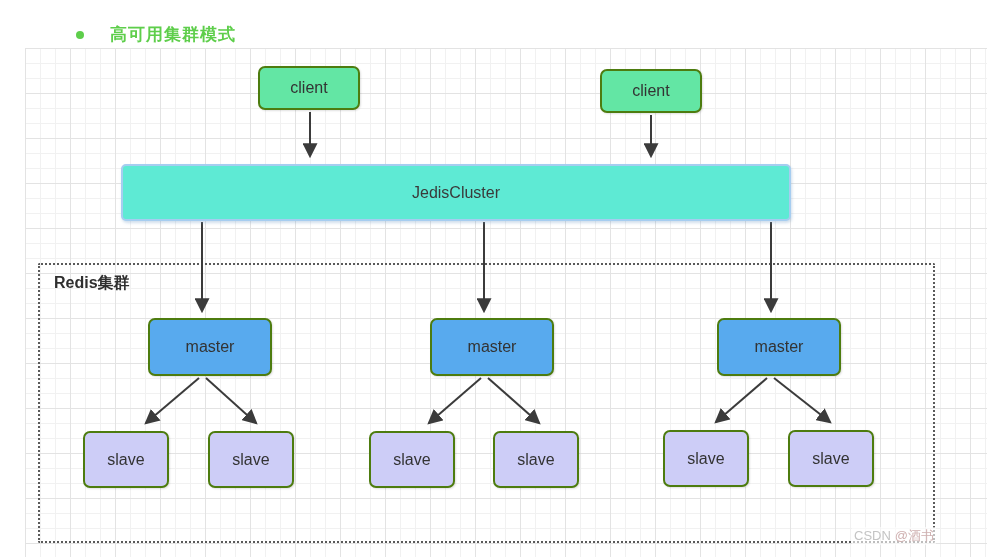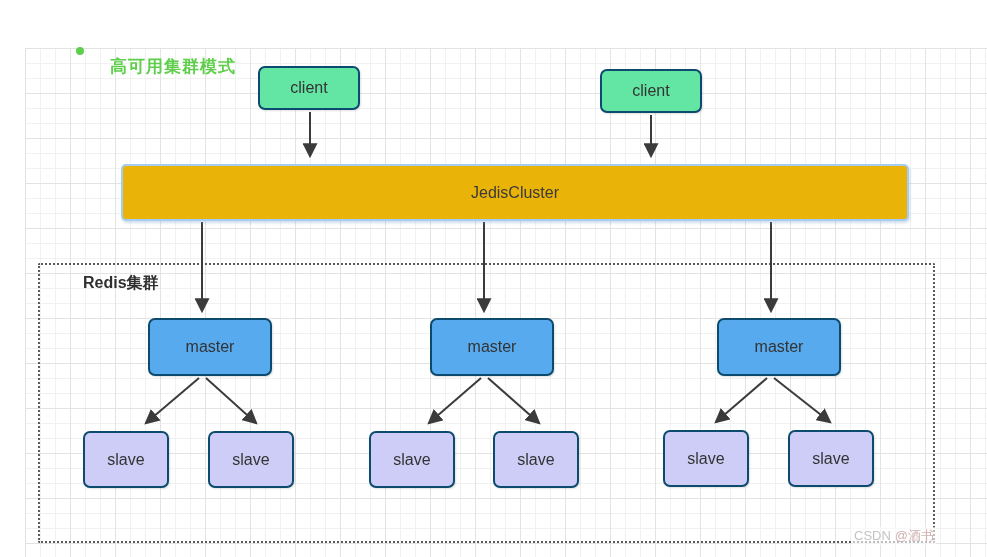--- a/index.html
+++ b/index.html
@@ -12,40 +12,40 @@
     position:absolute;left:25px;top:48px;right:0;bottom:0;
     background-image:
       linear-gradient(#e3e3e3 1px, transparent 1px),
       linear-gradient(90deg,#e3e3e3 1px, transparent 1px),
       linear-gradient(#f1f1f1 1px, transparent 1px),
       linear-gradient(90deg,#f1f1f1 1px, transparent 1px);
     background-size:45px 45px,45px 45px,15px 15px,15px 15px;
   }
   .title-row{position:absolute;left:76px;top:23px;display:flex;align-items:center;gap:26px;}
   .bullet{width:8px;height:8px;border-radius:50%;background:#5ECE4B;}
-  .title-text{font-size:17px;font-weight:bold;color:#5ECE4B;letter-spacing:1px;margin-top:32px;}
+  .title-text{font-size:17px;font-weight:bold;color:#5ECE4B;letter-spacing:1px;}
 
   .node{
     position:absolute;display:flex;align-items:center;justify-content:center;
-    box-sizing:border-box;border:2px solid #0c4a6e;border-radius:7px;
+    box-sizing:border-box;border:2px solid #4d7c0f;border-radius:7px;
     font-size:16px;color:#333333;box-shadow:1px 1px 2px rgba(0,0,0,0.12);
   }
   .client{width:102px;height:44px;background:#63e6a4;}
   .client-1{left:258px;top:66px;}
   .client-2{left:600px;top:69px;}
   .bus{
-    left:121px;top:164px;width:788px;height:57px;background:#eab308;
+    left:121px;top:164px;width:670px;height:57px;background:#5eead4;
     border:2px solid #a6cdf0;border-radius:5px;color:#3a3a3a;
     box-shadow:1px 2px 3px rgba(120,160,200,0.35);
   }
   .cluster{
     position:absolute;left:38px;top:263px;width:897px;height:280px;
     box-sizing:border-box;border:2px dotted #5a5a5a;border-radius:2px;
   }
-  .cluster-label{position:absolute;left:14px;top:8px;font-size:16px;font-weight:bold;color:#2f2f2f;margin-left:29px;}
+  .cluster-label{position:absolute;left:14px;top:8px;font-size:16px;font-weight:bold;color:#2f2f2f;}
   .master{width:124px;height:58px;background:#58aaee;}
   .master-1{left:148px;top:318px;}
   .master-2{left:430px;top:318px;}
   .master-3{left:717px;top:318px;}
   .slave{width:86px;height:57px;background:#cdcdf7;}
   .slave-1{left:83px;top:431px;}
   .slave-2{left:208px;top:431px;}
   .slave-3{left:369px;top:431px;}
   .slave-4{left:493px;top:431px;}
   .slave-5{left:663px;top:430px;}

